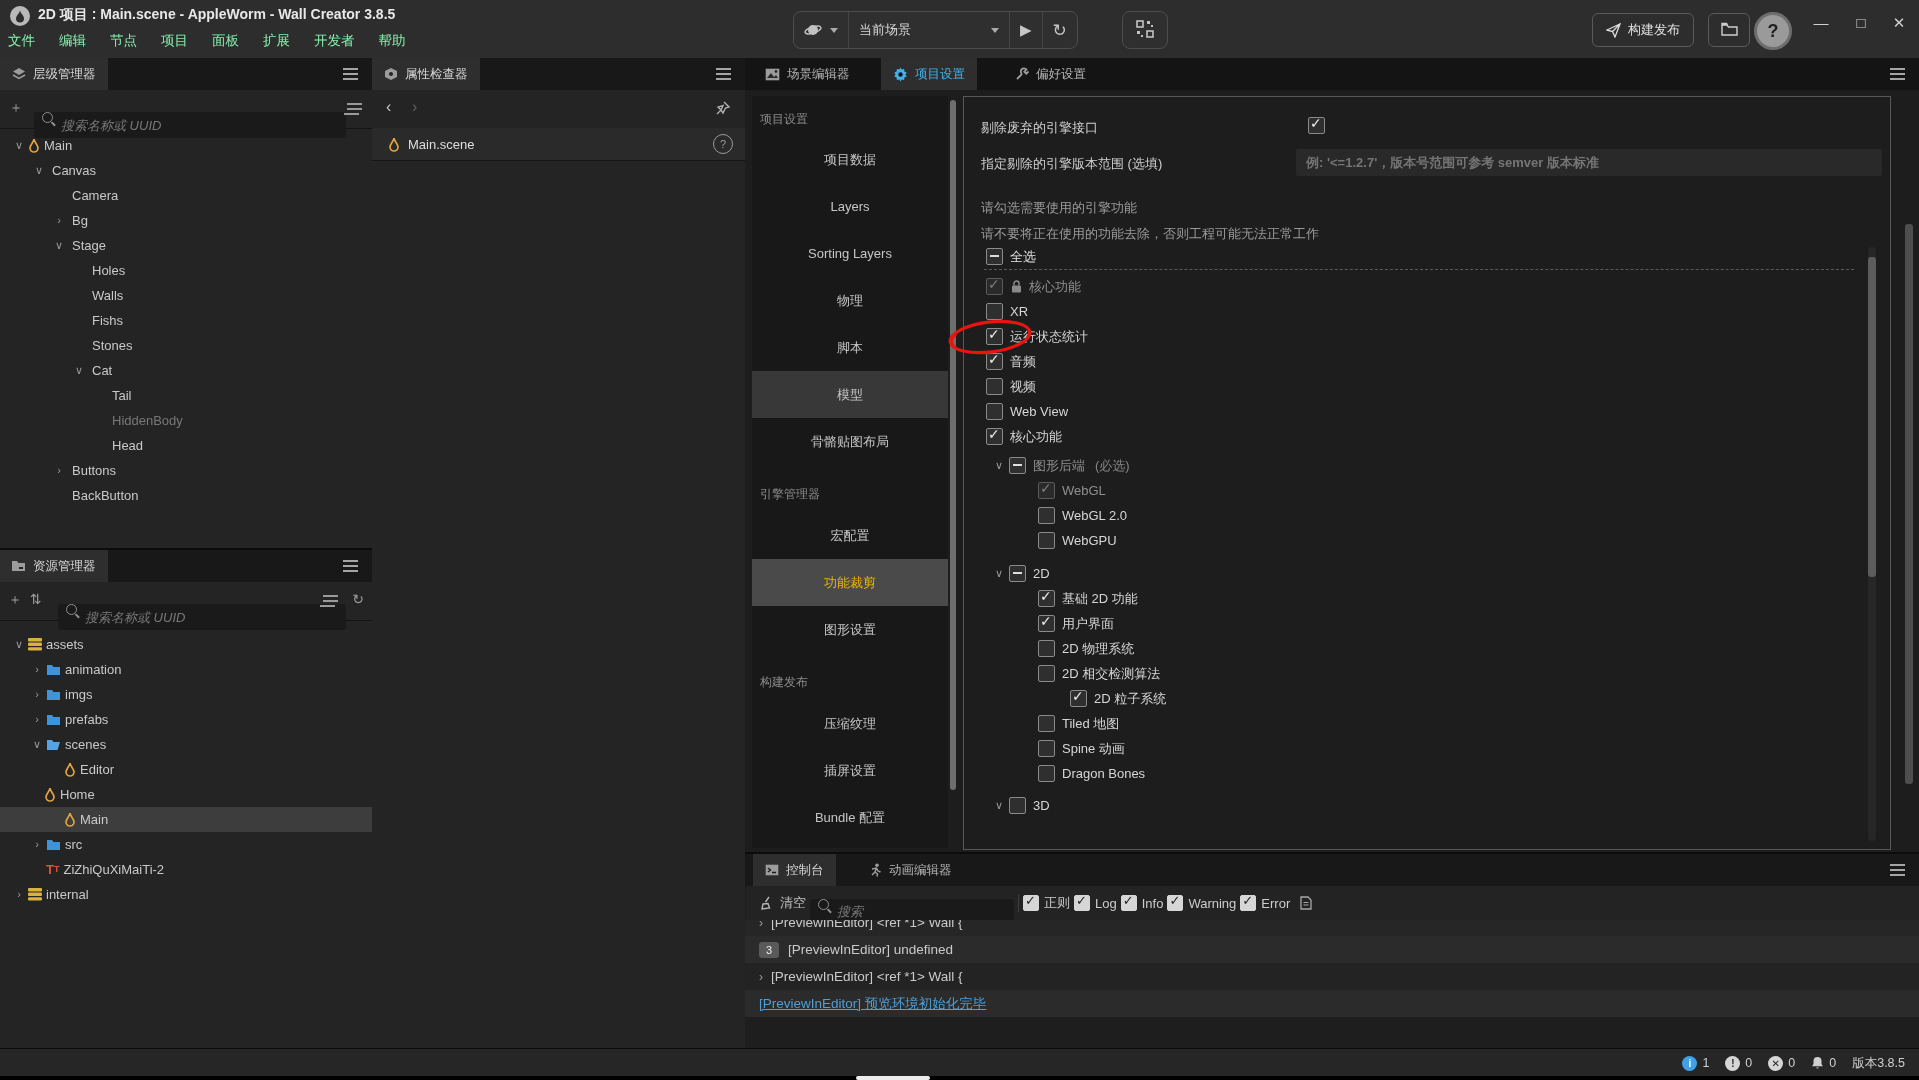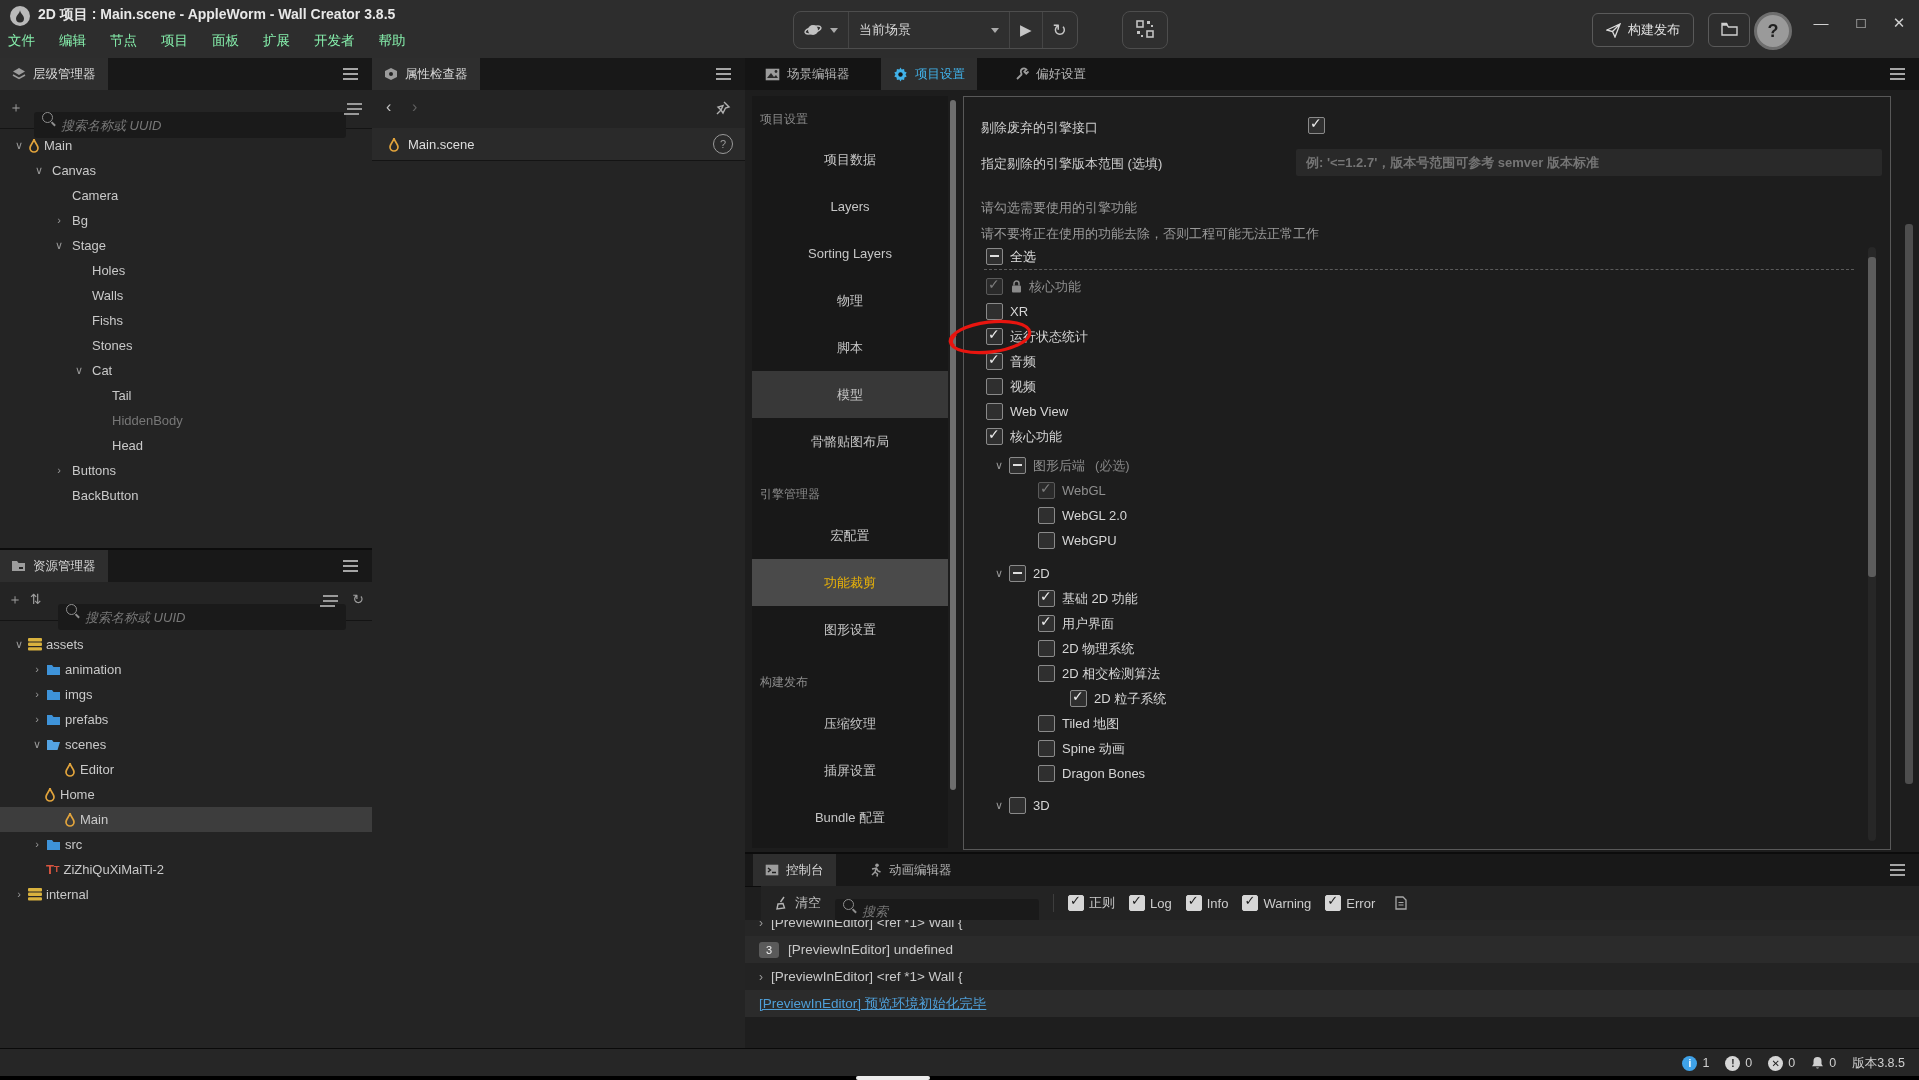--- a/index.html
+++ b/index.html
@@ -585,21 +585,21 @@
         <span class="icn">
           <svg width="13" height="14" viewBox="0 0 13 14">
               <circle cx="8" cy="2.2" r="1.8" fill="#9c9c9c"></circle>
               <path d="M3 6 L7.5 5 L9 8 L11.5 9 M7.5 5 L6 9 L8.5 11 L8 13.5 M6 9 L3 12" stroke="#9c9c9c" stroke-width="1.5" fill="none"></path>
             </svg>
         </span>
         <span>动画编辑器</span>
       </div>
       <span class="burger" style="right:14px;top:15px;"></span>
     </div>
-    <div class="abs" style="left:16px;top:32px;right:0;height:34px;background:#232323;border-bottom:1px solid #121212;display:flex;align-items:center;gap:14px;padding-left:14px;">
+    <div class="abs" style="left:1px;top:32px;right:0;height:34px;background:#232323;border-bottom:1px solid #121212;display:flex;align-items:center;gap:4px;padding-left:14px;">
       <span style="display:flex;align-items:center;gap:6px;color:#c0c0c0;">
         <span class="icn">
           <svg width="14" height="14" viewBox="0 0 14 14">
               <path d="M9 1 L5.5 6 M3 8 L8 7.5 L9.5 12 L2 13 Z" stroke="#b5b5b5" stroke-width="1.4" fill="none"></path>
             </svg>
         </span>
         <span>清空</span>
       </span>
       <div class="searchbox" style="position:static;width:188px;height:24px;">
         <span class="mag"></span>

